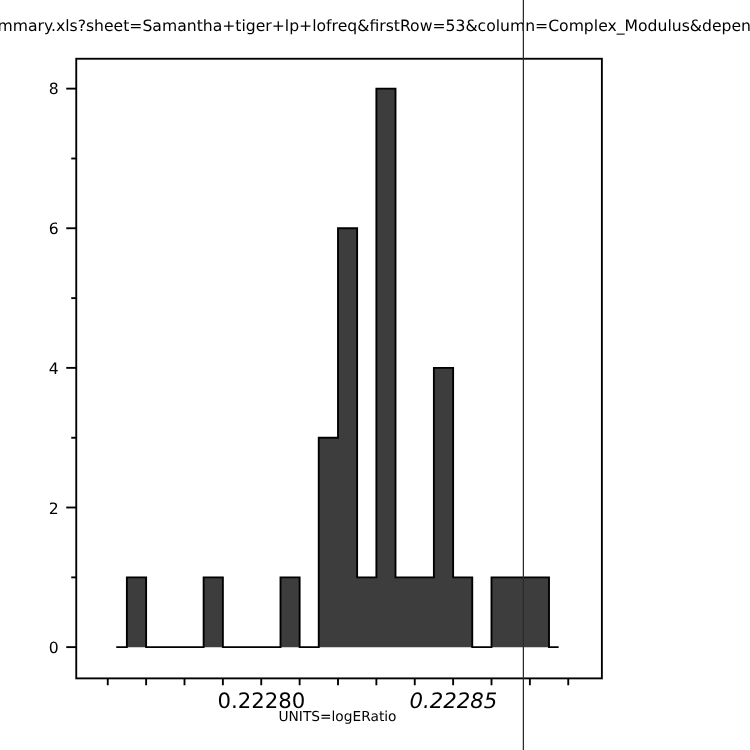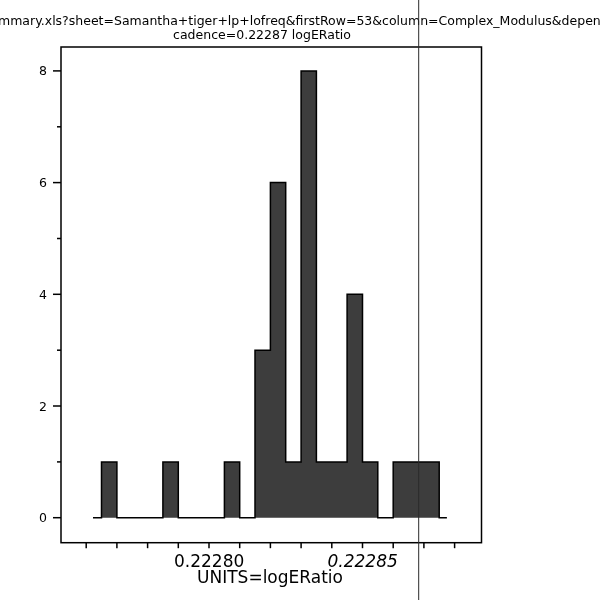--- a/index.html
+++ b/index.html
@@ -11,38 +11,37 @@
   .t1{
     position:absolute;left:-2px;top:13px;white-space:nowrap;
     font-size:12.5px;letter-spacing:0;
   }
   .t2{
     position:absolute;left:262px;top:27px;transform:translateX(-50%);
     white-space:nowrap;font-size:12.5px;
   }
   .xlab{
     position:absolute;left:270px;top:567px;transform:translateX(-50%);
-    white-space:nowrap;font-size:17px;
+    white-space:nowrap;font-size:11px;
   }
   .xtick-label{
     position:absolute;top:551px;width:70px;text-align:center;
     font-size:17px;white-space:nowrap;
   }
   .ytick-label{
     position:absolute;left:0;width:47px;text-align:right;
     font-size:12.5px;height:15px;line-height:15px;
   }
   svg{position:absolute;left:0;top:0;pointer-events:none;}
 </style>
 </head>
 <body>
 
 <div id="canvas">
   <div class="t1">mmary.xls?sheet=Samantha+tiger+lp+lofreq&amp;firstRow=53&amp;column=Complex_Modulus&amp;depende</div>
-  <div class="t2">cadence=0.22287 logERatio</div>
   <div id="labels">
       <div class="xtick-label" style="left: 174px;">0.22280</div>
       <div class="xtick-label" style="left: 327.5px; font-style: italic;">0.22285</div>
       <div class="ytick-label" style="top: 510.2px;">0</div>
       <div class="ytick-label" style="top: 398.5px;">2</div>
       <div class="ytick-label" style="top: 286.8px;">4</div>
       <div class="ytick-label" style="top: 175.1px;">6</div>
       <div class="ytick-label" style="top: 63.4px;">8</div>
     </div>
   <div class="xlab">UNITS=logERatio</div>

